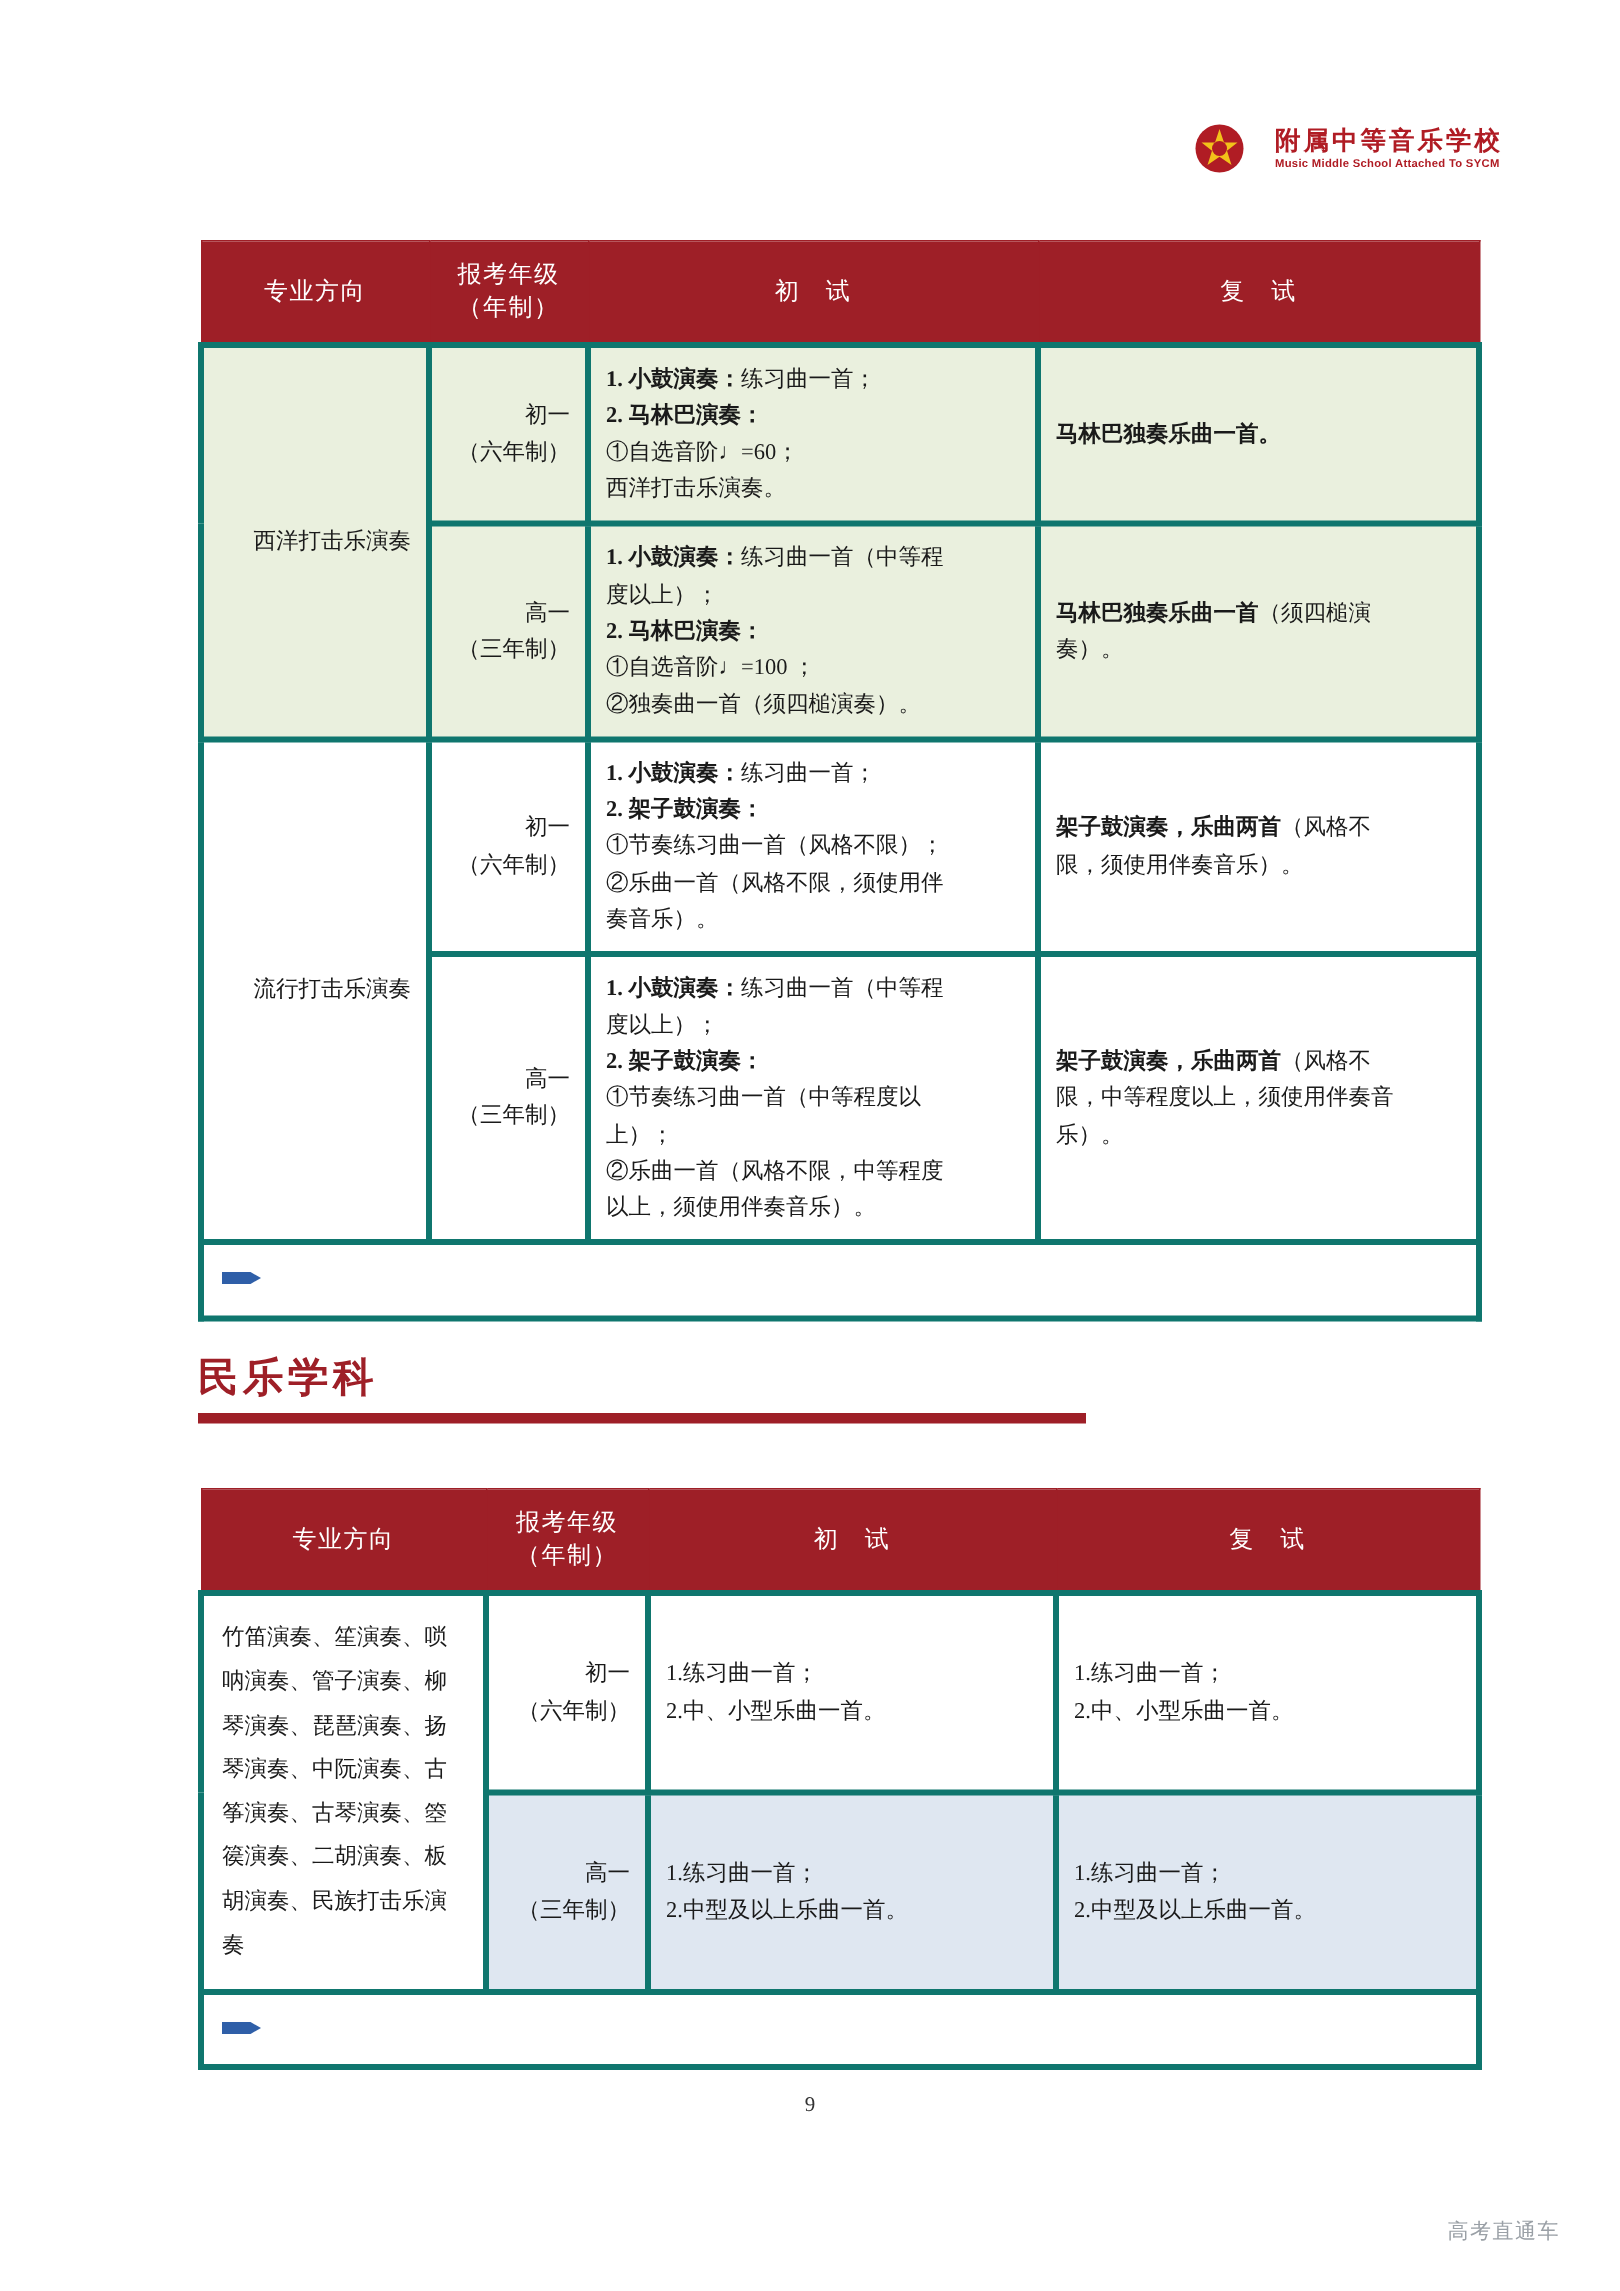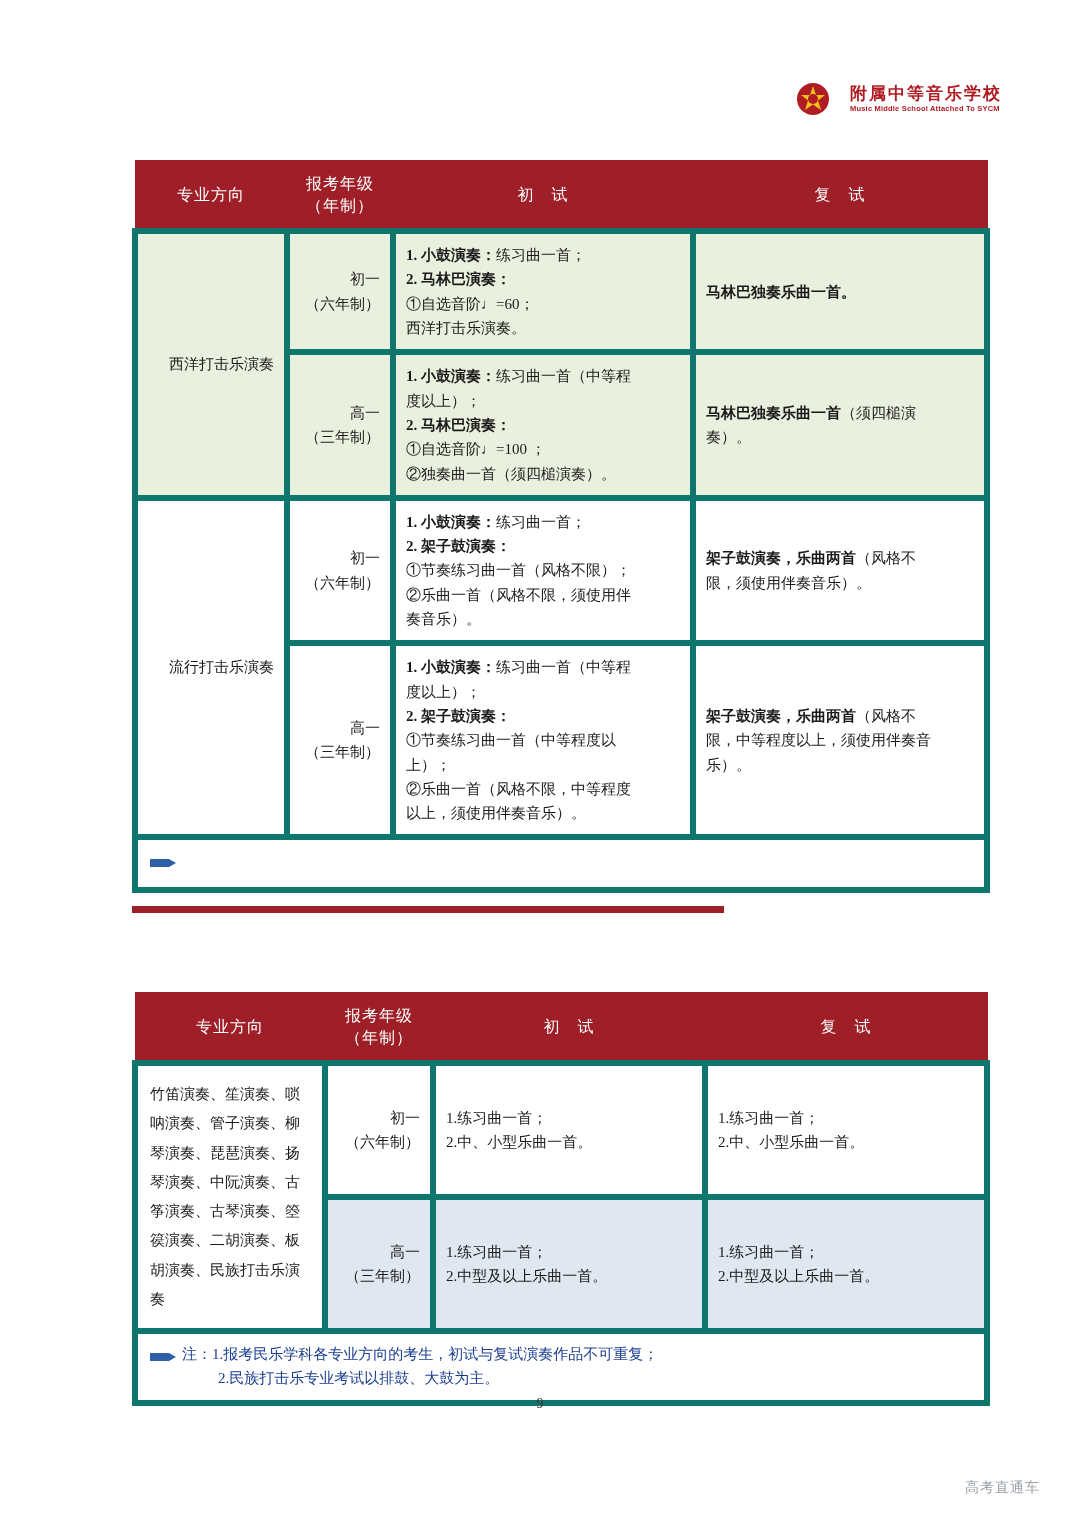--- a/index.html
+++ b/index.html
@@ -56,21 +56,21 @@
 
   
   .tbl {
     position: absolute;
     border-collapse: collapse;
     table-layout: fixed;
     font-size: 15px;
     margin-top: 24px;
   }
   .tbl td, .tbl th {
-    border: 6px solid #0f766e;
+    border: 4px solid #0f766e;
     vertical-align: middle;
     padding: 9px 10px;
     line-height: 1.62;
     font-weight: normal;
   }
   .hdr td {
     background: #9e1f27;
     color: #ffffff;
     text-align: center;
     font-size: 16px;
@@ -276,20 +276,21 @@
                 <path d="M0 2 L19 2 L26 6 L19 10 L0 10 Z" fill="#2f5fa8"></path>
               </svg>
             </span>
           </div>
         </td>
       </tr>
     </tbody>
   </table>
 
   <div class="section-head">
+    <div class="section-title">民乐学科</div>
     <div class="section-rule"></div>
   </div>
 
   <table class="tbl" style="left:132px; top:968px; width:852px;">
     <colgroup>
       <col style="width:190px">
       <col style="width:108px">
       <col style="width:272px">
       <col style="width:282px">
     </colgroup>
@@ -336,24 +337,20 @@
       </tr>
 
       <tr class="note-row">
         <td colspan="4">
           <div class="note-inner">
             <span class="note-flag">
               <svg width="26" height="12" viewBox="0 0 26 12">
                 <path d="M0 2 L19 2 L26 6 L19 10 L0 10 Z" fill="#2f5fa8"></path>
               </svg>
             </span>
-            <span class="note-text">
-              <span style="display:block">注：1.报考民乐学科各专业方向的考生，初试与复试演奏作品不可重复；</span>
-              <span style="display:block; padding-left:36px;">2.民族打击乐专业考试以排鼓、大鼓为主。</span>
-            </span>
           </div>
         </td>
       </tr>
     </tbody>
   </table>
 
   <div class="page-number">9</div>
   <div class="watermark">高考直通车</div>
 </div>
 

